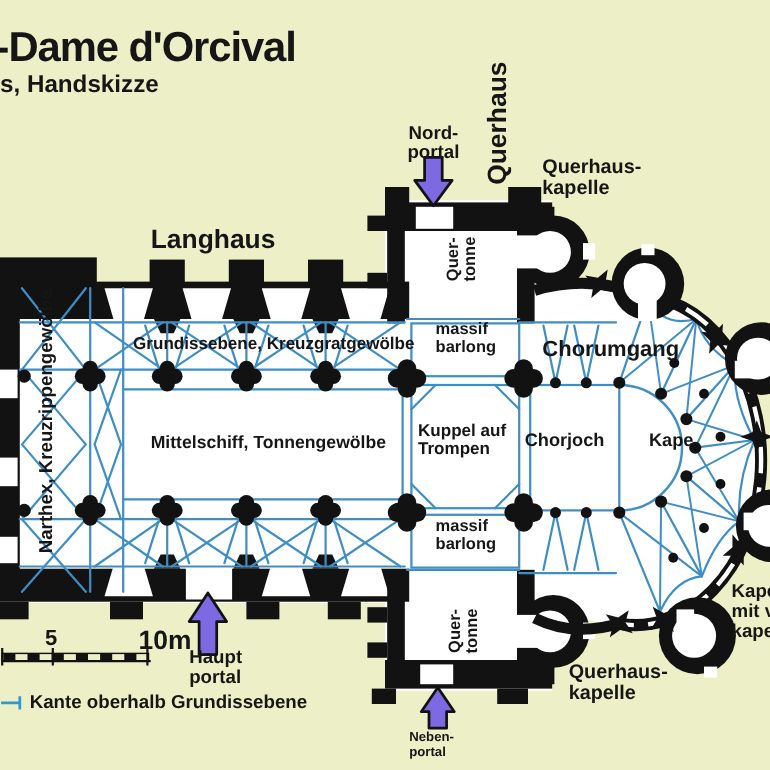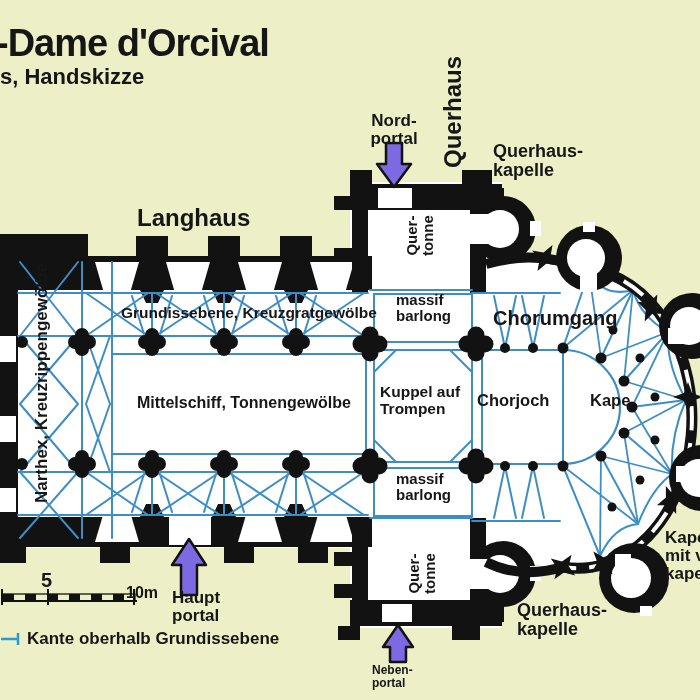--- a/index.html
+++ b/index.html
@@ -261,14 +261,14 @@
 portal</div>
 <div class="lbl" style="left:372px;top:664px;font-size:12px">Neben-
 portal</div>
 <div class="lbl" style="left:517px;top:601px;font-size:18px">Querhaus-
 kapelle</div>
 <div class="lbl" style="left:665px;top:529px;font-size:17px">Kape
 mit v
 kape</div>
 
 <div class="lbl nw" style="left:41px;top:570px;font-size:20px">5</div>
-<div class="lbl nw" style="left:126px;top:584px;font-size:16px">10m</div>
+<div class="lbl nw" style="left:126px;top:570px;font-size:24px">10m</div>
 <div class="lbl nw" style="left:27px;top:630px;font-size:17px">Kante oberhalb Grundissebene</div>
 
 </body></html>

